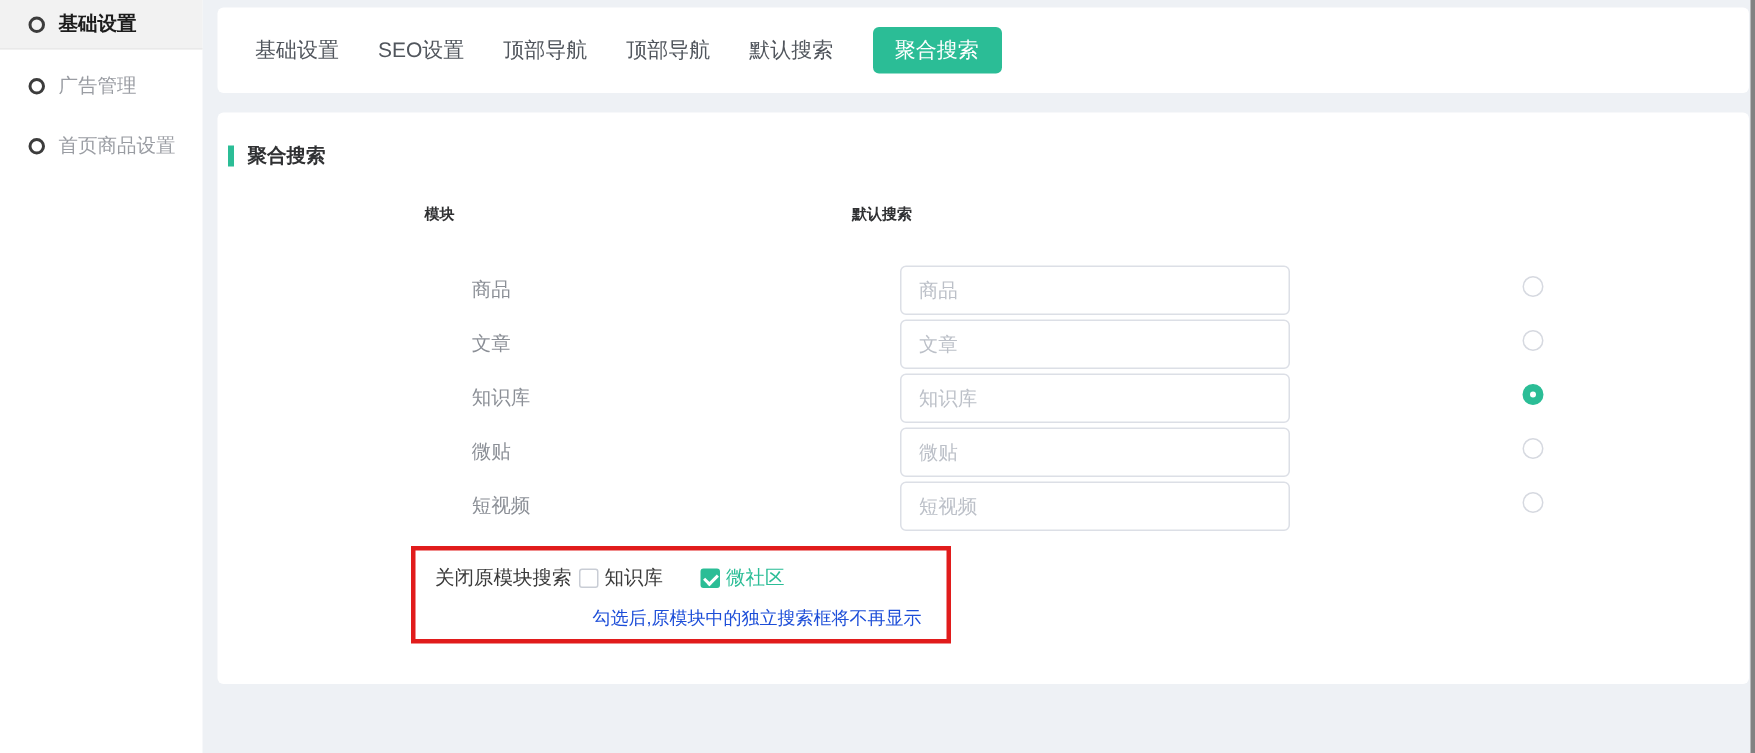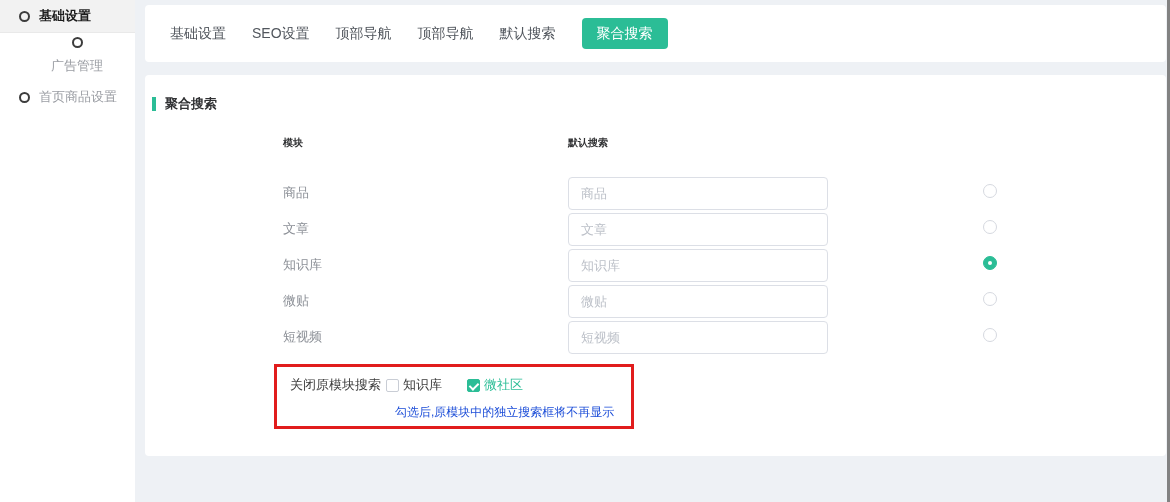--- a/index.html
+++ b/index.html
@@ -23,21 +23,21 @@
     font-size:13px; color:#9a9da3; cursor:pointer;
   }
   .side-item.active {
     height:33px; background:#f2f2f2; border-bottom:1px solid #e9e9e9;
     color:#1c1c1c; font-weight:bold;
   }
   .circle-icon {
     width:11px; height:11px; border-radius:50%;
     border:2px solid #3c3c3c; flex:0 0 auto; display:inline-block;
   }
-  .side-item:nth-child(2){ margin-top:4px;flex-direction:column; }
+  .side-item:nth-child(2){ margin-top:4px; }
 
   
   .main { position:absolute; left:145px; right:4px; top:0; }
 
   .tab-card {
     background:#fff; border-radius:4px;
     margin-top:5px; height:57px;
     display:flex; align-items:center; padding-left:25px;
   }
   .tab {
@@ -59,21 +59,21 @@
   }
   .title-bar { width:4px; height:14px; background:#2bbd96; }
   .section-title span { font-size:13px; font-weight:bold; color:#303133; }
 
   .table { margin:23px 0 0 138px; }
   .thead { display:flex; font-size:10px; font-weight:bold; color:#303133; height:20px; margin-bottom:19px; }
   .col-module { width:285px; }
   .col-input  { width:415px; }
   .col-radio  { width:120px; }
 
-  .trow { display:flex; align-items:center; height:36px; }
+  .trow { display:flex; align-items:center; height:36px;justify-content:center; }
   .row-label { width:285px; font-size:13px; color:#8b8f96; }
   .row-input-wrap { width:415px; }
   .row-input {
     width:260px; height:33px; border:1px solid #dcdfe6; border-radius:4px;
     padding:0 12px; font-size:13px; color:#606266; outline:none;
     font-family:"Liberation Sans","DejaVu Sans",sans-serif;
   }
   .row-input::placeholder { color:#bcc0c8; opacity:1; }
   .radio {
     width:14px; height:14px; border-radius:50%;

